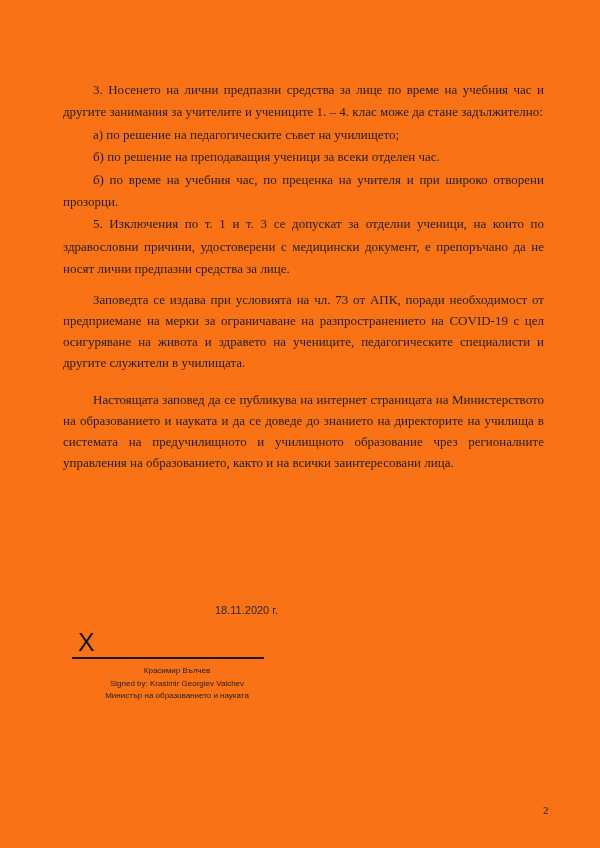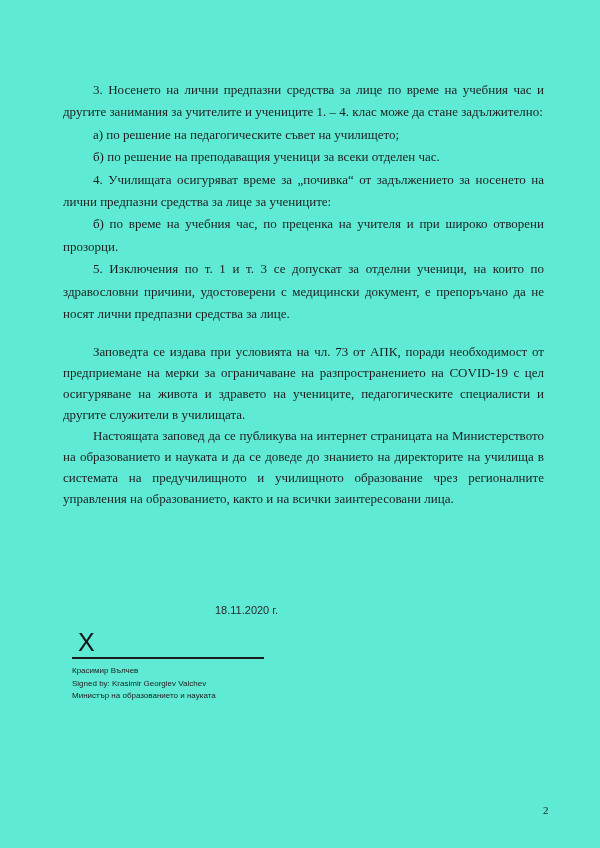--- a/index.html
+++ b/index.html
@@ -6,40 +6,41 @@
   body {
     width: 600px; height: 848px;
     background: #ffffff;
     position: relative;
     font-family: "Liberation Serif", serif;
     color: #1e1e1e;
     overflow: hidden;
   }
   .page {
     position: absolute; inset: 0;
-    background: #5eead4;
+    background: #f97316;
     text-decoration: underline;
   }
   .body-text {
     position: absolute;
     left: 63px; top: 79px;
     width: 481px;
     font-size: 13px;
     line-height: 22.4px;
     text-align: justify;
   }
   .body-text p {
     margin: 0;
     text-indent: 30px;
   }
   .body-text p.lower {
     line-height: 21px;
+    margin-top: 16px;
   }
   .body-text p.gap-before {
-    margin-top: 16px;
+    margin-top: 8px;
   }
   .date-label {
     position: absolute;
     left: 215px; top: 604px;
     font-family: "Liberation Sans", sans-serif;
     font-size: 11px;
     color: #2a2a2a;
   }
   .signature-block {
     position: absolute;
@@ -58,38 +59,38 @@
     width: 192px;
     height: 0;
     border-bottom: 2px solid #1a1a1a;
     margin-top: 1px;
   }
   .sig-details {
     margin-top: 6px;
     font-size: 8px;
     line-height: 12.5px;
     color: #222222;
+    text-align: center;
   }
   .page-number {
     position: absolute;
     left: 543px; top: 804px;
     font-size: 11px;
     color: #1e1e1e;
   }
 </style>
 </head>
 <body>
 
 <div class="page">
 
   <div class="body-text">
     <p>3. Носенето на лични предпазни средства за лице по време на учебния час и другите занимания за учителите и учениците 1. – 4. клас може да стане задължително:</p>
     <p>а) по решение на педагогическите съвет на училището;</p>
     <p>б) по решение на преподаващия ученици за всеки отделен час.</p>
-    <p>4. Училищата осигуряват време за „почивка“ от задължението за носенето на лични предпазни средства за лице за учениците:</p>
     <p>б) по време на учебния час, по преценка на учителя и при широко отворени прозорци.</p>
     <p>5. Изключения по т. 1 и т. 3 се допускат за отделни ученици, на които по здравословни причини, удостоверени с медицински документ, е препоръчано да не носят лични предпазни средства за лице.</p>
     <p class="lower gap-before">Заповедта се издава при условията на чл. 73 от АПК, поради необходимост от предприемане на мерки за ограничаване на разпространението на COVID-19 с цел осигуряване на живота и здравето на учениците, педагогическите специалисти и другите служители в училищата.</p>
     <p class="lower">Настоящата заповед да се публикува на интернет страницата на Министерството на образованието и науката и да се доведе до знанието на директорите на училища в системата на предучилищното и училищното образование чрез регионалните управления на образованието, както и на всички заинтересовани лица.</p>
   </div>
 
   <div class="date-label">18.11.2020 г.</div>
 
   <div class="signature-block">
     <div class="x-mark">X</div>

